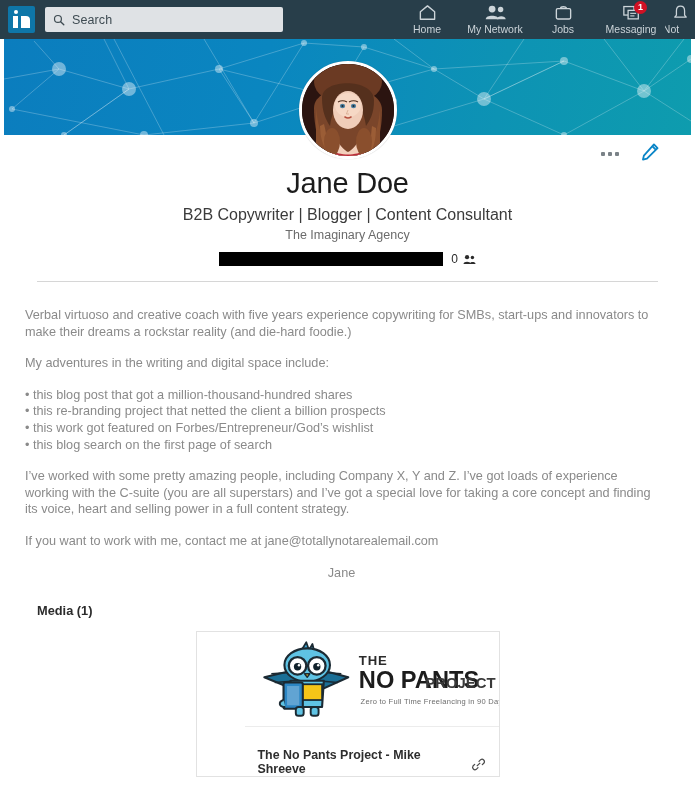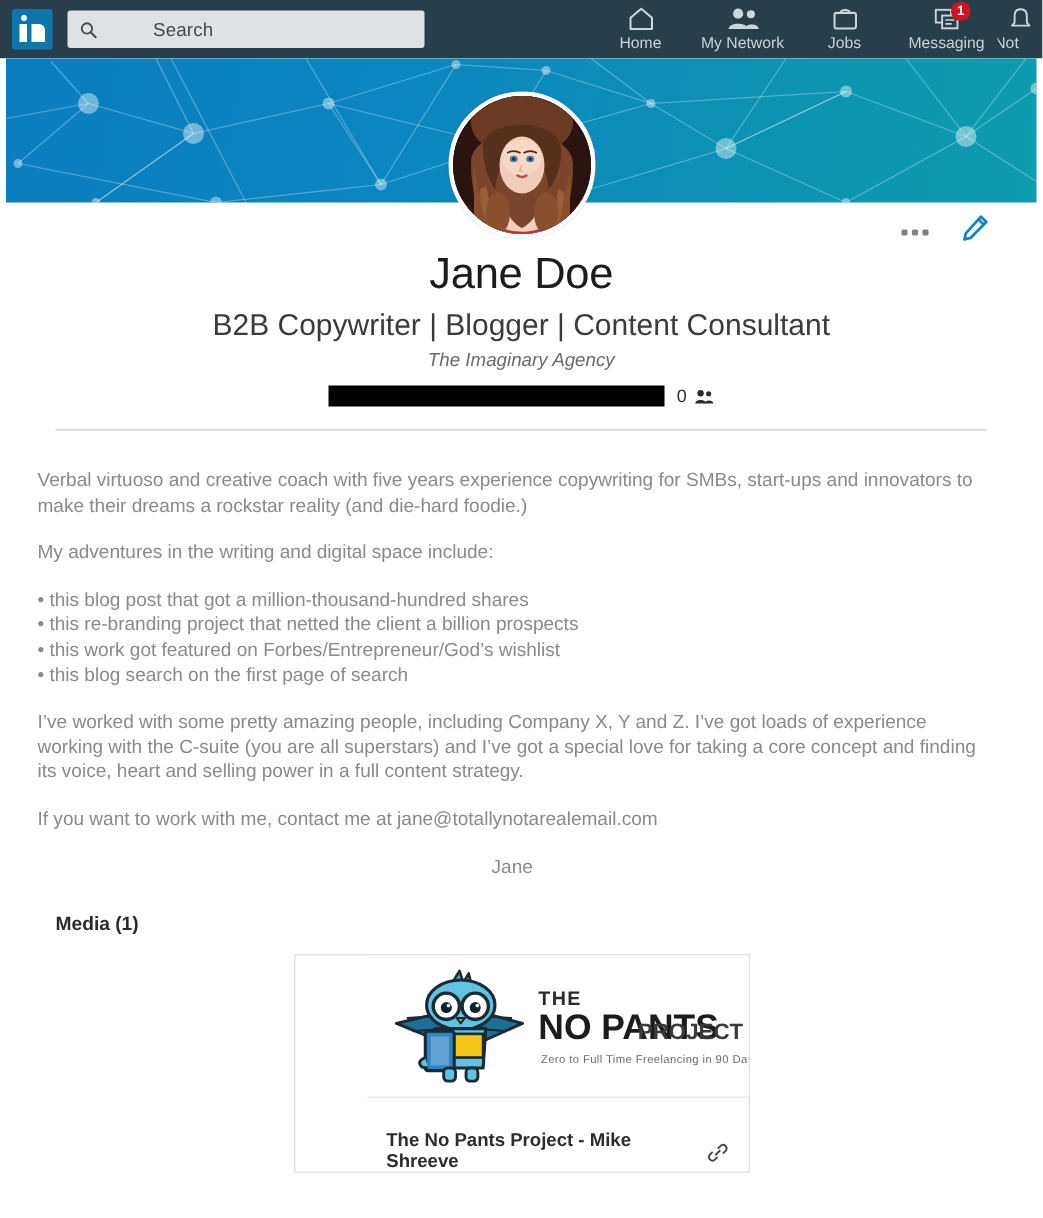--- a/index.html
+++ b/index.html
@@ -47,21 +47,20 @@
   }
 
   .searchbox {
     margin-left: 10px;
     width: 238px; height: 25px;
     background: #DFE2E5;
     border-radius: 2px;
     display: flex; align-items: center;
     padding: 0 8px;
     flex: 0 0 auto;
-    gap: 30px;
   }
   .searchbox svg { flex: 0 0 auto; }
   .searchbox .ph {
     margin-left: 7px;
     font-size: 12.5px;
     color: #3E4B52;
     letter-spacing: .1px;
   }
 
   .navitems {
@@ -146,29 +145,28 @@
   .pencil { cursor: pointer; }
 
   .nameblock { padding-top: 32px; }
   .pname {
     font-size: 29px;
     font-weight: normal;
     color: #1c1c1c;
     letter-spacing: -.2px;
   }
   .headline {
-    font-size: 20px;
+    font-size: 16px;
     color: #3b3b3b;
     margin-top: 6px;
   }
   .company {
     font-size: 12.5px;
     color: #6b6b6b;
     margin-top: 4px;
-    font-style: italic;
   }
   .connrow {
     margin-top: 10px;
     display: flex;
     align-items: center;
     justify-content: center;
   }
   .redact {
     width: 224px; height: 14px;
     background: #000000;

